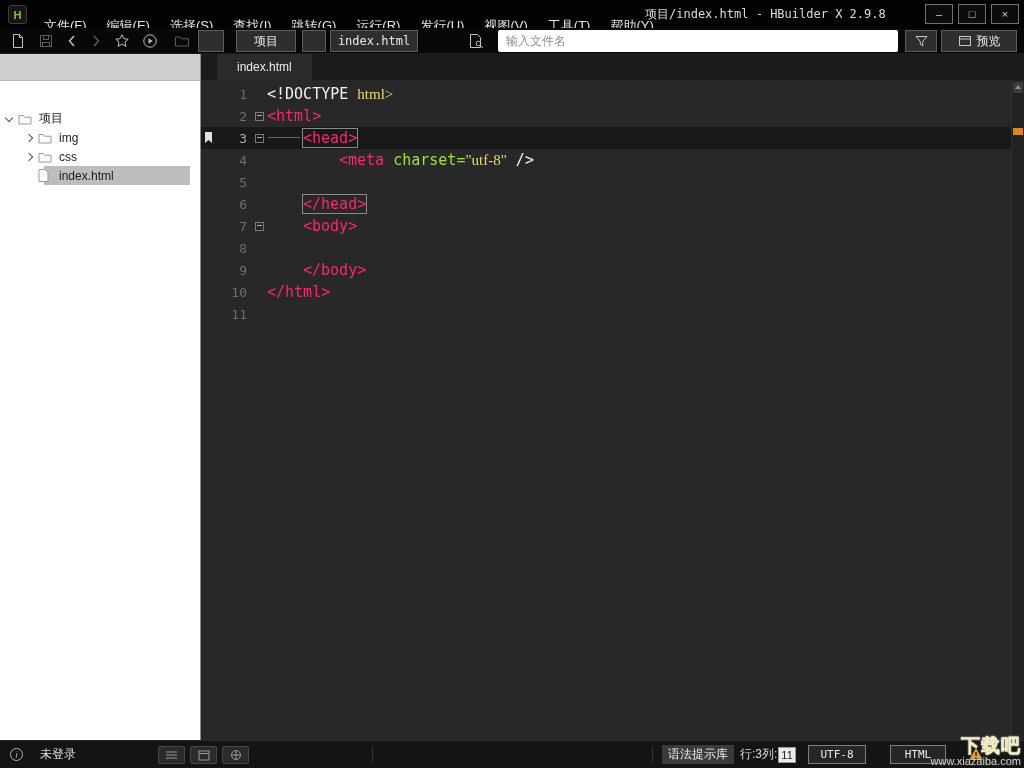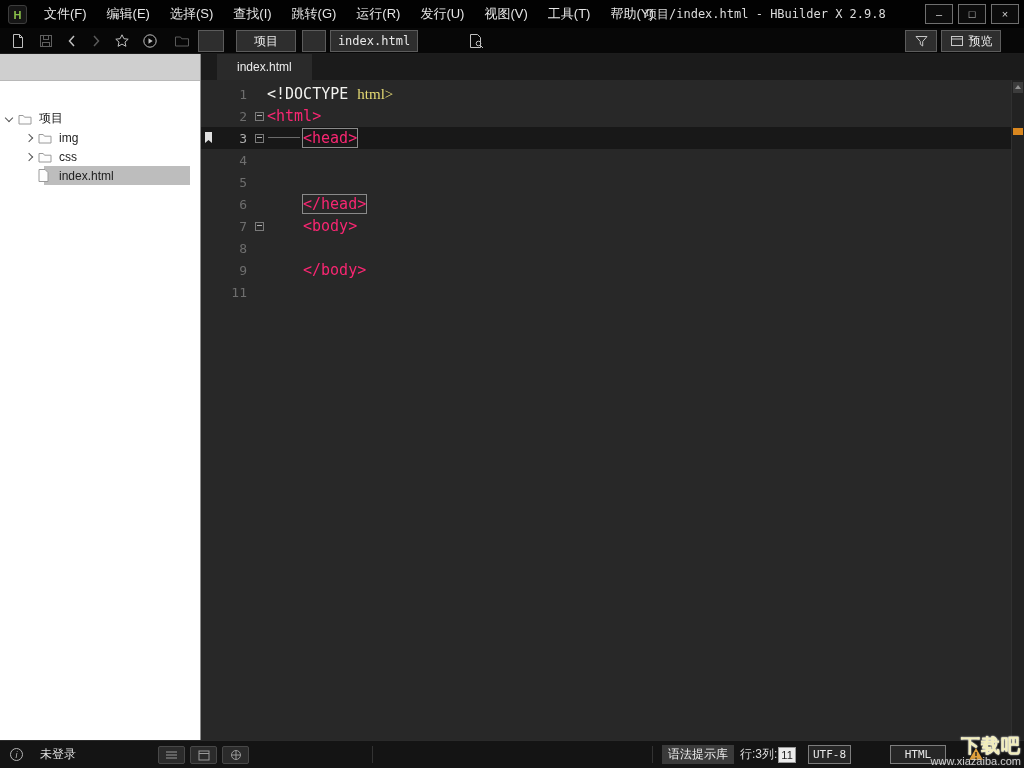--- a/index.html
+++ b/index.html
@@ -6,21 +6,21 @@
   body{width:1024px;height:768px;position:relative;overflow:hidden;background:#282828;
        font-family:"Liberation Sans","DejaVu Sans",sans-serif;}
   .mono{font-family:"DejaVu Sans Mono",monospace;}
 
   
   .titlebar{position:absolute;left:0;top:0;width:1024px;height:28px;background:#020202;}
   .app-logo{position:absolute;left:8px;top:5px;width:17px;height:17px;background:#161616;
             border:1px solid #3d3d3d;border-radius:3px;color:#8bc34a;font-size:11px;font-weight:bold;
             display:flex;align-items:center;justify-content:center;}
   .menubar{position:absolute;left:34px;top:0;height:28px;display:flex;}
-  .menu-item{padding:0 10px;line-height:28px;font-size:13px;color:#e6e6e6;cursor:default;}
+  .menu-item{padding:12px 10px;line-height:28px;font-size:13px;color:#e6e6e6;cursor:default;}
   .window-title{position:absolute;left:645px;top:0;line-height:28px;font-size:12px;color:#dcdcdc;text-align:center;}
   .win-controls{position:absolute;right:5px;top:4px;display:flex;gap:5px;}
   .win-btn{width:28px;height:20px;border:1px solid #6f6f6f;background:#0c0c0c;color:#d0d0d0;
            font-size:11px;line-height:18px;text-align:center;box-sizing:border-box;}
 
   
   .toolbar{position:absolute;left:0;top:28px;width:1024px;height:26px;background:#070707;border-bottom:1px solid #1c1c1c;box-sizing:border-box;}
   .tbtn{position:absolute;top:2px;height:22px;display:flex;align-items:center;justify-content:center;box-sizing:border-box;}
   .icon-btn{width:24px;}
   .frame-btn{background:#2e2e2e;border:1px solid #5c5c5c;color:#e8e8e8;font-size:12px;}
@@ -171,26 +171,27 @@
   <div class="tbtn frame-btn" style="left:236px;width:60px">项目</div>
   <div class="tbtn frame-btn" style="left:302px;width:24px"></div>
   <div class="tbtn frame-btn mono" style="left:330px;width:88px">index.html</div>
   <div class="tbtn icon-btn" style="left:464px">
     <svg width="17" height="16">
         <path d="M2.5 1.5 h7 l3 3 V14.5 H2.5 z" fill="none" stroke="#c0c0c0"></path>
         <path d="M12 12 l3 3" stroke="#c0c0c0"></path>
         <circle cx="10.5" cy="10.5" r="2.3" fill="none" stroke="#c0c0c0"></circle>
       </svg>
   </div>
+  <input class="search-input" type="text" placeholder="输入文件名" style="">
   <div class="tbtn frame-btn" style="left:905px;width:32px">
     <svg width="15" height="14">
         <path d="M2 2.5 h11 l-4.3 5 v4.5 l-2.4 -1.8 V7.5 z" fill="none" stroke="#c8c8c8"></path>
       </svg>
   </div>
-  <div class="tbtn frame-btn" style="left:941px;width:60px;gap:5px">
+  <div class="tbtn frame-btn" style="left:941px;width:76px;gap:5px">
     <svg width="14" height="12">
         <rect x="1.5" y="1.5" width="11" height="9" fill="none" stroke="#c8c8c8"></rect>
         <path d="M1.5 4 h11" stroke="#c8c8c8"></path>
       </svg>
     <span>预览</span>
   </div>
 </div>
 
 <div class="sidebar">
   <div class="sidebar-header"></div>
@@ -268,20 +269,21 @@
           </svg></span>
         <span class="gutter-num">3</span>
         <span class="fold-col">
           <span class="fold-box"></span>
         </span>
         <span class="code-text"><span class="indent" style="width:36px"><span class="indent-dash"></span></span><span class="tok tok-tag tag-box">&lt;head&gt;</span></span>
       </div>
       <div class="code-line">
         <span class="gutter-num">4</span>
         <span class="fold-col"></span>
+        <span class="code-text"><span class="indent" style="width:72px"></span><span class="tok tok-tag">&lt;meta </span><span class="tok tok-attr">charset=</span><span class="tok tok-str">"utf-8"</span><span class="tok tok-plain"> /&gt;</span></span>
       </div>
       <div class="code-line">
         <span class="gutter-num">5</span>
         <span class="fold-col"></span>
       </div>
       <div class="code-line">
         <span class="gutter-num">6</span>
         <span class="fold-col"></span>
         <span class="code-text"><span class="indent" style="width:36px"></span><span class="tok tok-tag tag-box">&lt;/head&gt;</span></span>
       </div>
@@ -294,20 +296,25 @@
       </div>
       <div class="code-line">
         <span class="gutter-num">8</span>
         <span class="fold-col"></span>
         <span class="code-text"></span>
       </div>
       <div class="code-line">
         <span class="gutter-num">9</span>
         <span class="fold-col"></span>
         <span class="code-text"><span class="indent" style="width:36px"></span><span class="tok tok-tag">&lt;/body&gt;</span></span>
+      </div>
+      <div class="code-line">
+        <span class="gutter-num">10</span>
+        <span class="fold-col"></span>
+        <span class="code-text"><span class="tok tok-tag">&lt;/html&gt;</span></span>
       </div>
       <div class="code-line">
         <span class="gutter-num">11</span>
         <span class="fold-col"></span>
         <span class="code-text"></span>
       </div>
     </div>
 </div>
 
 <div class="vscroll">
@@ -340,21 +347,21 @@
   <div class="sb-divider" style="left:372px"></div>
   <div class="sb-divider" style="left:652px"></div>
 
   <div class="syntax-btn">语法提示库</div>
 
   <div class="cursor-pos">
     <span>行:3列:</span>
     <span class="col-box">11</span>
   </div>
 
-  <div class="sb-box" style="left:808px;width:43px">UTF-8</div>
+  <div class="sb-box" style="left:808px;width:58px">UTF-8</div>
   <div class="sb-box" style="left:890px;width:56px">HTML</div>
 
   <div class="alert-icon">
     <svg width="16" height="14">
         <path d="M8 1 L15 13 H1 z" fill="#e0a03c"></path>
         <path d="M8 5 v4 M8 10.5 v1.5" stroke="#222" stroke-width="1.4"></path>
       </svg>
   </div>
 </div>
 

